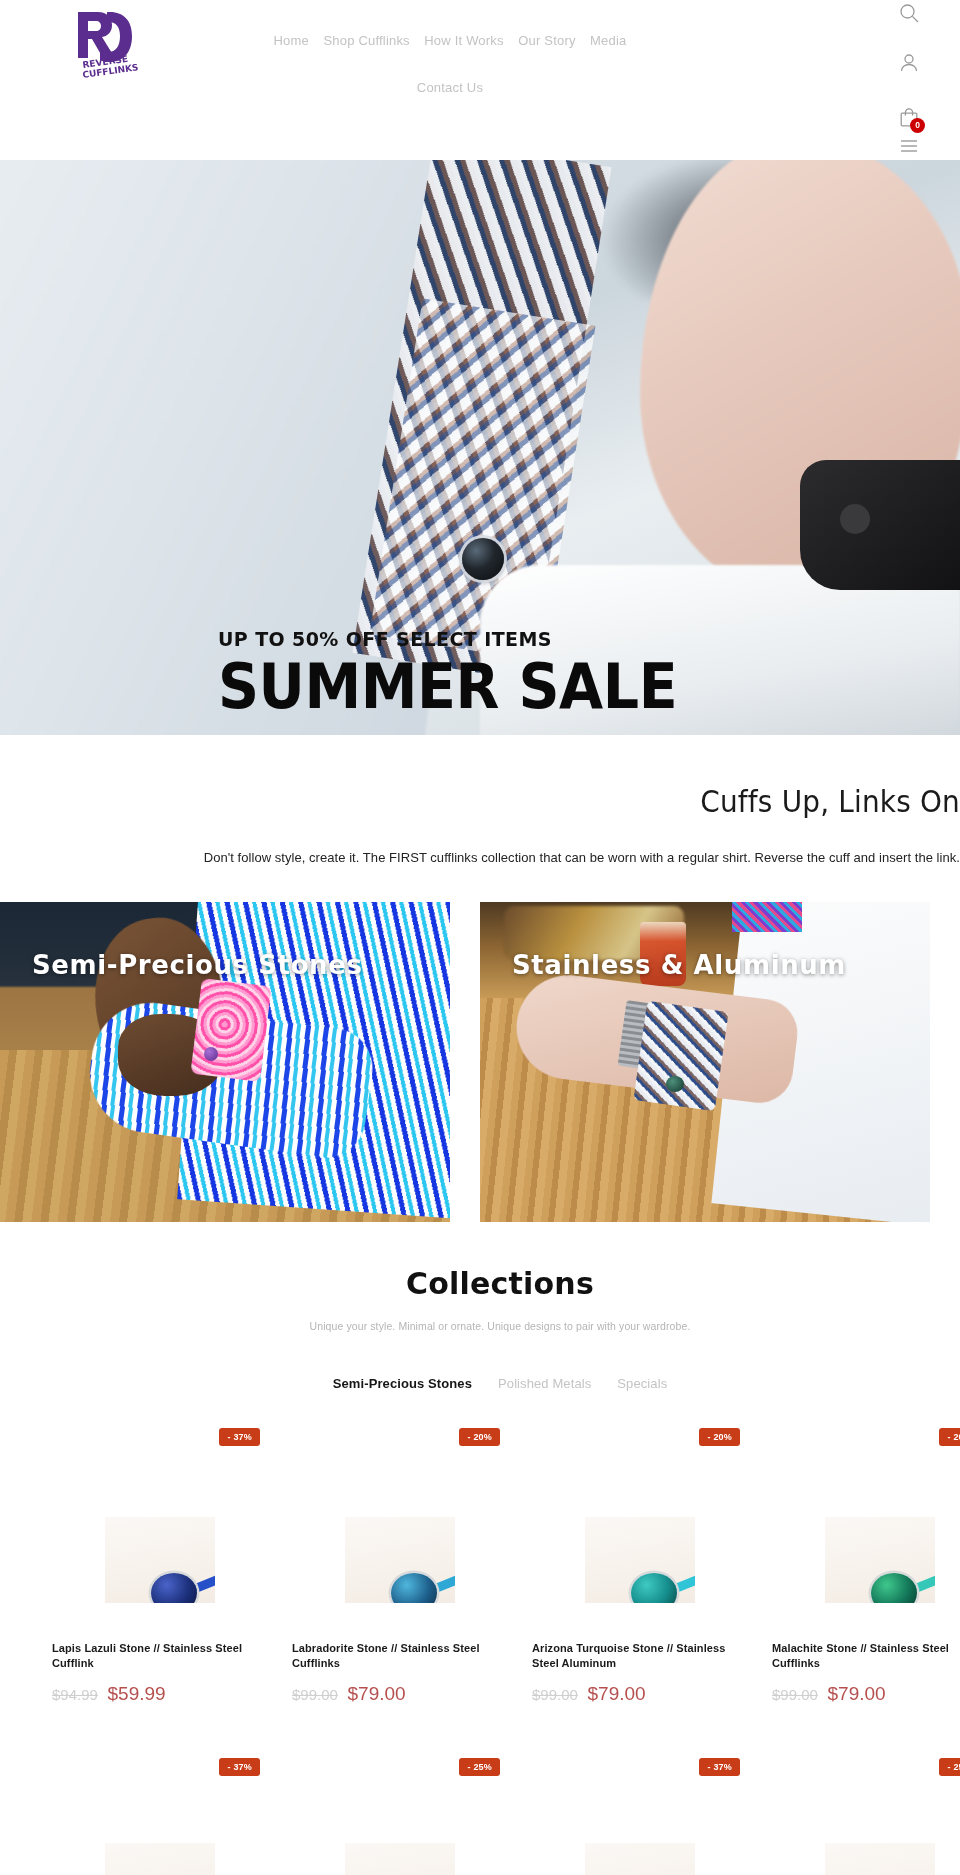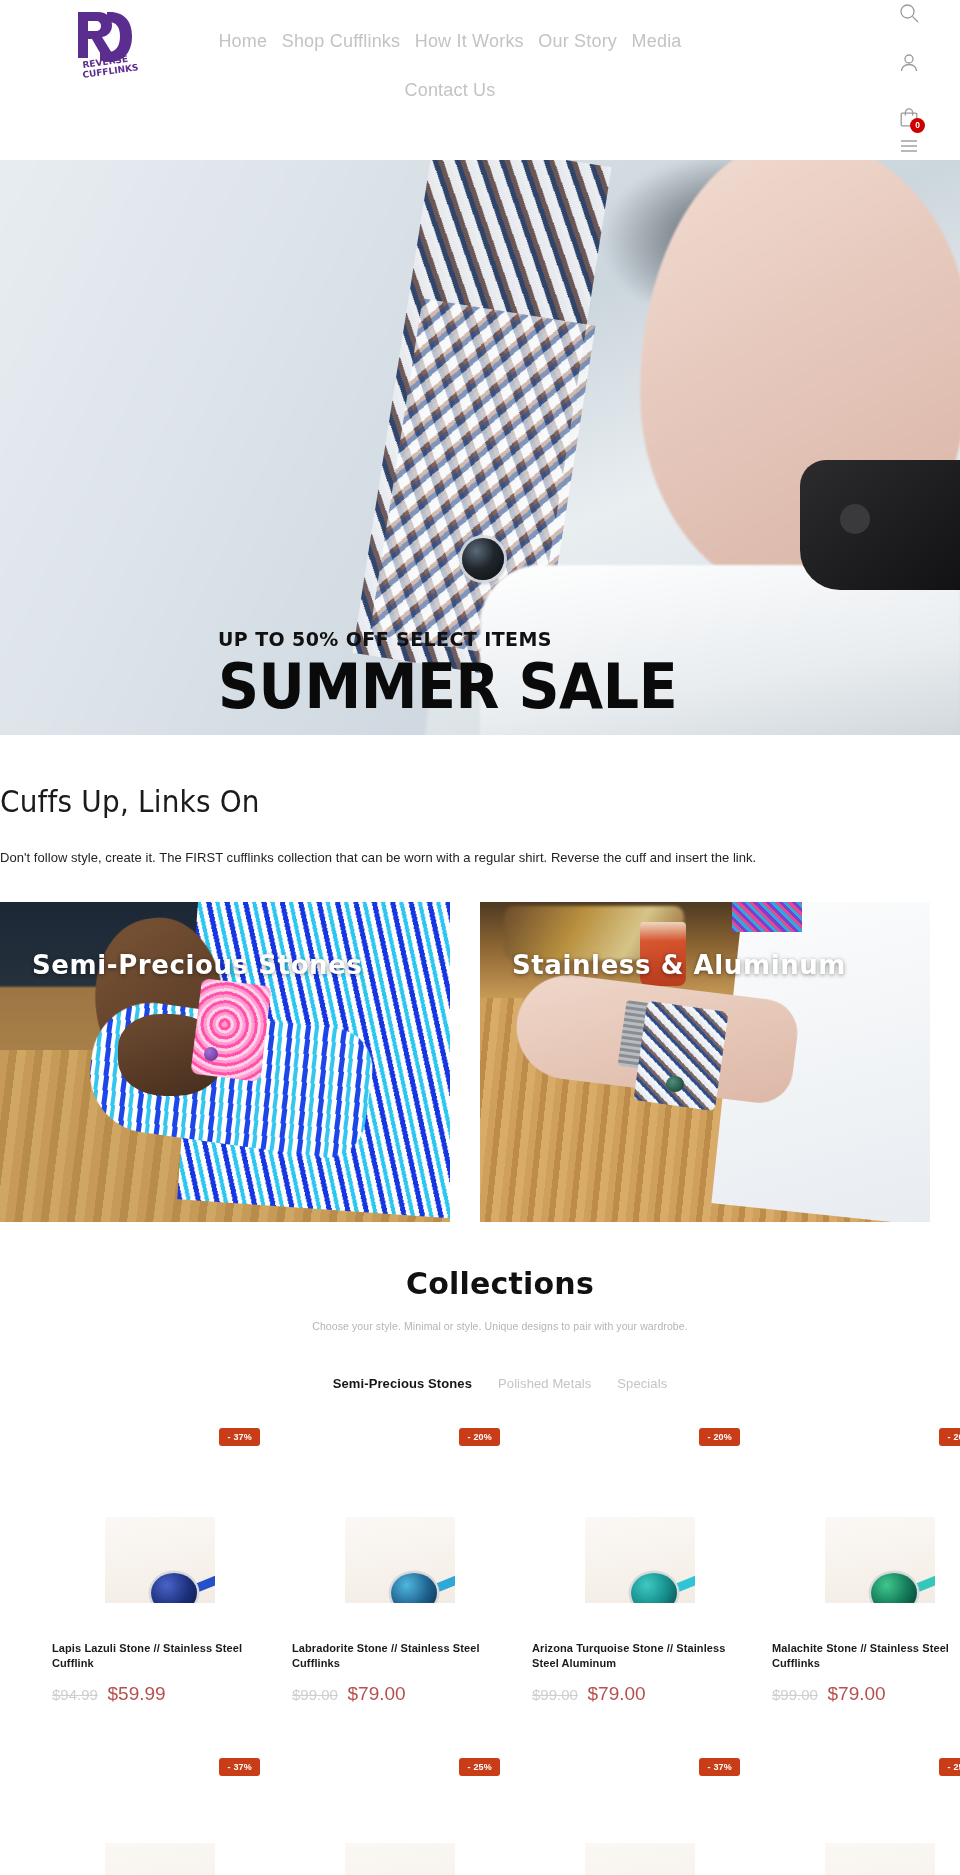--- a/index.html
+++ b/index.html
@@ -30,21 +30,21 @@
     left:0; top:0;
     width:900px;
     padding-top:32px;
     text-align:center;
   }
   .nav-row { display:block; line-height:1; }
   .nav-row + .nav-row { margin-top:31px; }
   .nav-link {
     display:inline-block;
     color:#c3c3c3;
-    font-size:18px;
+    font-size:13px;
     letter-spacing:.2px;
     margin:0 5px;
     text-decoration:none;
     font-weight:400;
     cursor:pointer;
   }
 
   .hdr-icons { position:absolute; right:18px; top:0; width:60px; }
   .hdr-icon {
     position:absolute;
@@ -177,21 +177,21 @@
     font-weight:700;
     font-size:62px;
     line-height:.95;
     letter-spacing:-.5px;
     color:#0a0a0a;
     transform:scaleX(.92);
     transform-origin:left center;
   }
 
   
-  .intro { padding:48px 0 0; text-align:left; }
+  .intro { padding:48px 0 0; text-align:right; }
   .intro-title {
     font-family:"DejaVu Sans Condensed","DejaVu Sans", sans-serif;
     font-size:31px;
     font-weight:400;
     color:#1b1b1b;
     letter-spacing:.2px;
   }
   .intro-sub {
     margin-top:31px;
     font-size:13px;
@@ -505,21 +505,21 @@
     <div class="c2-forearm"></div>
       <div class="c2-watch"></div>
       <div class="c2-cuff"></div>
     <div class="c2-stone"></div>
     <div class="cat-label">Stainless &amp; Aluminum</div>
   </div>
 </div>
 
 <div class="collections">
   <div class="col-title">Collections</div>
-  <div class="col-sub">Choose your style. Minimal or style. Unique designs to pair with your wardrobe.</div>
+  <div class="col-sub">Unique your style. Minimal or ornate. Unique designs to pair with your wardrobe.</div>
 
   <div class="tabs">
     <div class="tab active">Semi-Precious Stones</div>
     <div class="tab">Polished Metals</div>
     <div class="tab">Specials</div>
   </div>
 
   <div class="grid">
 
     <div class="card">

